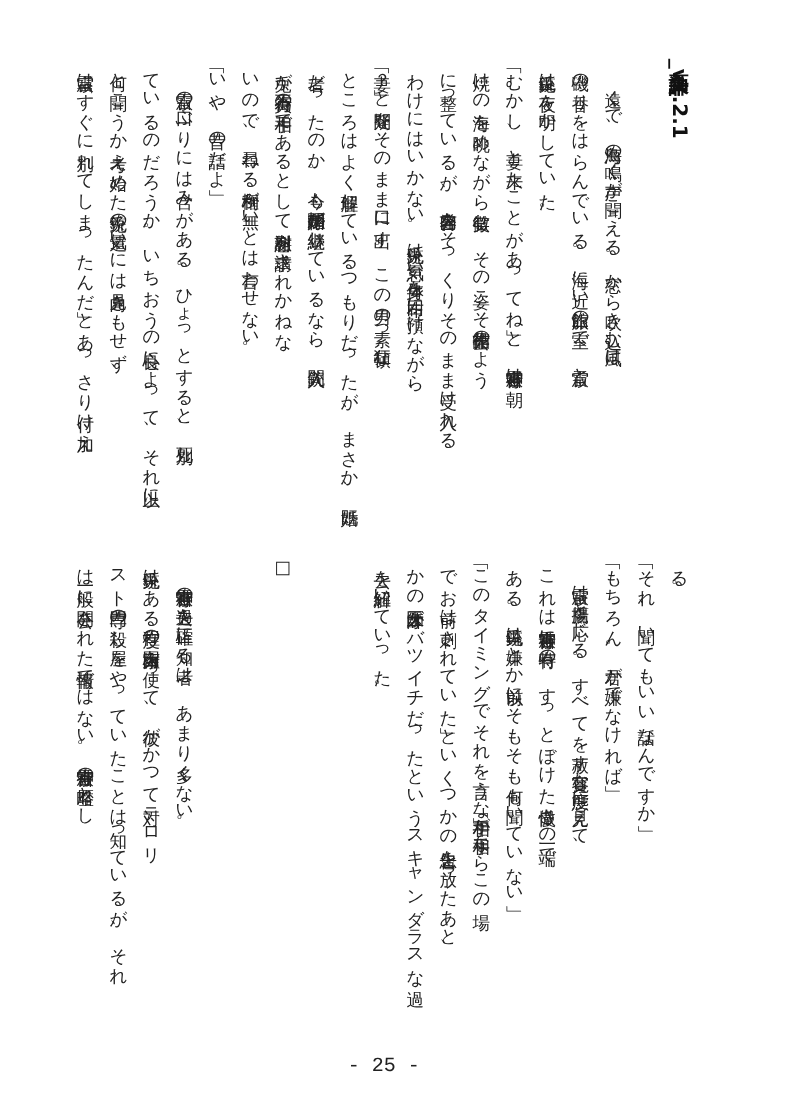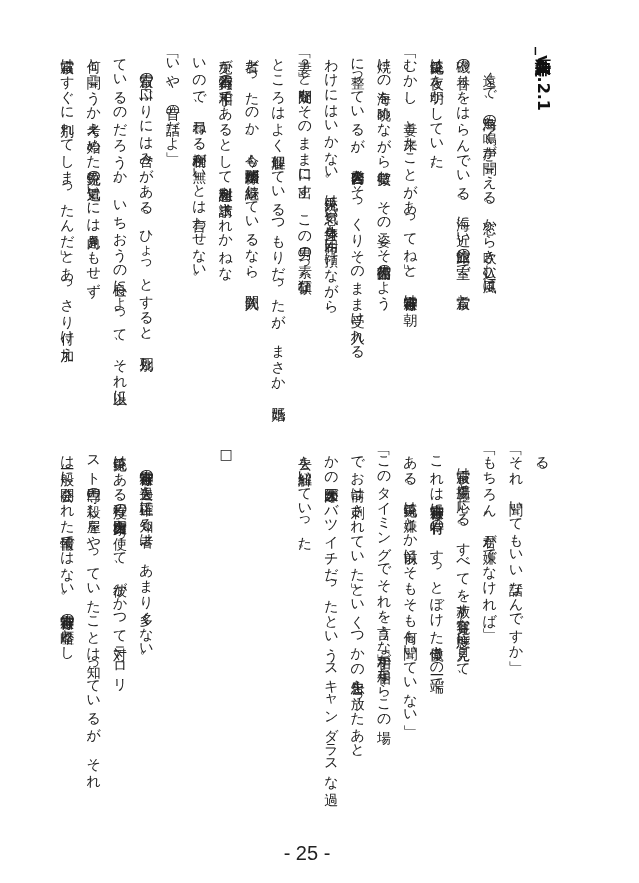--- a/index.html
+++ b/index.html
@@ -57,22 +57,22 @@
       line-height: 14px;
       width: 14px;
       color: #222222;
     }
     .page-num {
       position: absolute;
       top: 845px;
       left: 257px;
       width: 100px;
       text-align: center;
-      font-family: Liberation Sans, sans-serif;
-      font-size: 20px;
+      font-family: Liberation Mono, monospace;
+      font-size: 16px;
       line-height: 16px;
       color: #222222;
     }
   </style>
 </head>
 <body>
 
 <div class="page">
 
   <div class="title">未来計画_v1.2.1</div>

